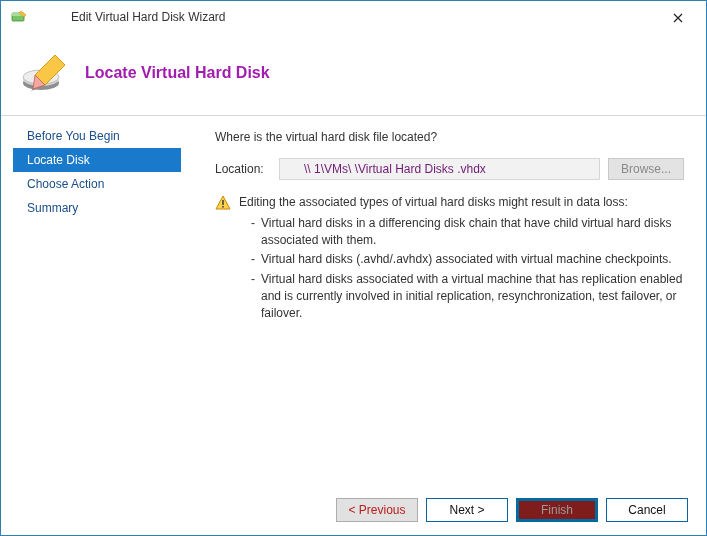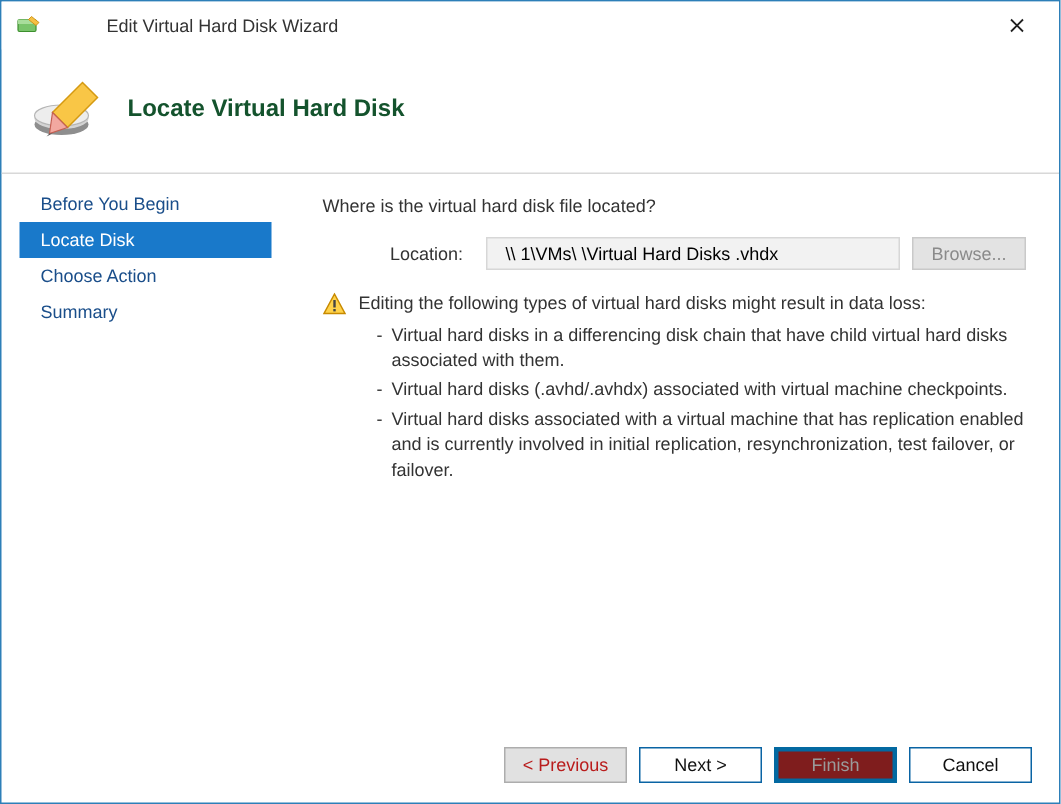--- a/index.html
+++ b/index.html
@@ -30,21 +30,21 @@
   }
 
   
   .header-band {
     display:flex;
     align-items:center;
     padding: 16px 20px 18px 20px;
     border-bottom: 1px solid #d8d8d8;
   }
   .header-icon { width:48px; height:48px; margin-right:16px; }
-  .header-title { font-size:16px; font-weight:600; color:#14532d; }
+  .header-title { font-size:16px; font-weight:600; color:#a21caf; }
 
   
   .main { display:flex; height: 372px; }
   .sidebar {
     width: 192px;
     padding: 8px 12px;
     border-right: 0;
   }
   .sidebar-item {
     padding: 5px 14px;
@@ -56,28 +56,28 @@
     background:#1979ca;
     color:#fff;
   }
   .content {
     flex:1;
     padding: 14px 22px 8px 22px;
     color:#333;
   }
   .question { margin-bottom:14px; }
   .loc-row { display:flex; align-items:center; gap:8px; margin-bottom:14px; }
-  .loc-label { width:56px;margin-left:45px; }
+  .loc-label { width:56px; }
   .loc-input {
     flex:1;
     height:22px;
     background:#f2f2f2;
     border:1px solid #d7d7d7;
-    color:#000000;
-    padding: 0 12px;
+    color:#701a75;
+    padding: 0 24px;
     font-size:12px;
     display:flex;
     align-items:center;
     overflow:hidden;
     white-space:nowrap;
   }
   .browse-btn {
     width:76px; height:22px;
     background:#e3e3e3;
     border:1px solid #c9c9c9;
@@ -189,21 +189,21 @@
 
     <div class="warn-block">
       <div class="warn-icon">
         <svg viewBox="0 0 16 16" width="16" height="16">
           <path d="M8 1 L15 14 L1 14 Z" fill="#ffd24a" stroke="#c88a00" stroke-width="1"></path>
           <rect x="7.2" y="5" width="1.6" height="5" fill="#444"></rect>
           <rect x="7.2" y="11" width="1.6" height="1.6" fill="#444"></rect>
         </svg>
       </div>
       <div class="warn-body">
-        <div class="warn-heading">Editing the following types of virtual hard disks might result in data loss:</div>
+        <div class="warn-heading">Editing the associated types of virtual hard disks might result in data loss:</div>
         <ul class="bullet-list">
           <li>Virtual hard disks in a differencing disk chain that have child virtual hard disks associated with them.</li>
           <li>Virtual hard disks (.avhd/.avhdx) associated with virtual machine checkpoints.</li>
           <li>Virtual hard disks associated with a virtual machine that has replication enabled and is currently involved in initial replication, resynchronization, test failover, or failover.</li>
         </ul>
       </div>
     </div>
   </div>
 </div>
 

